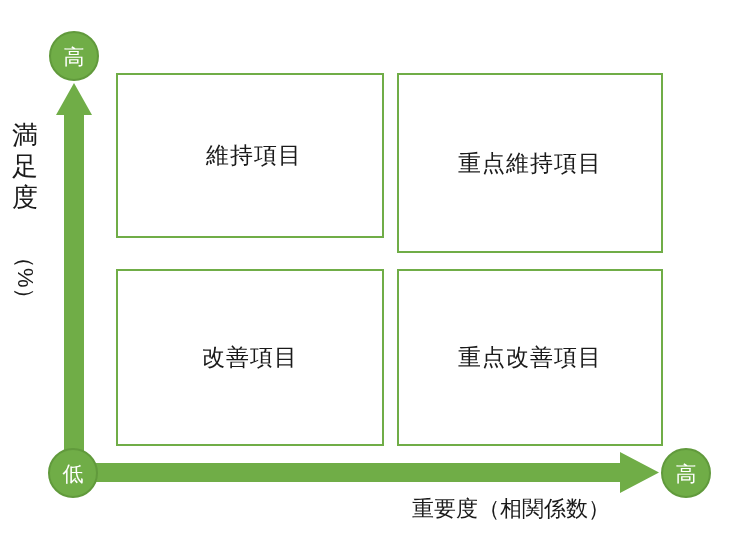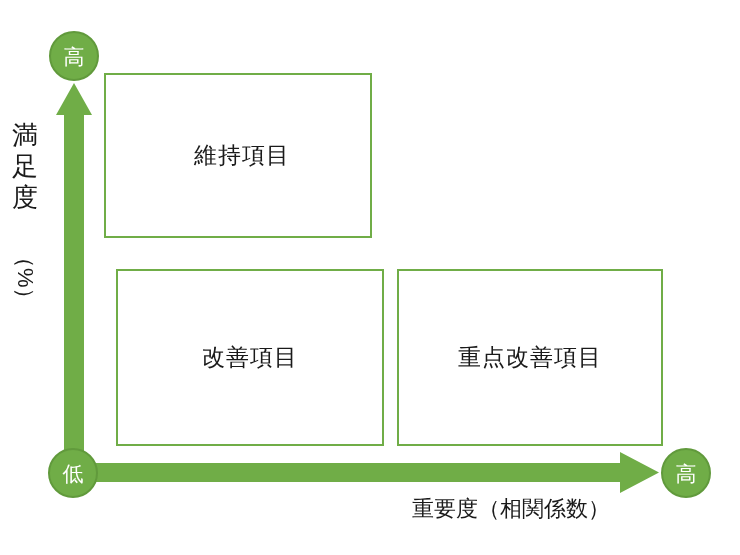--- a/index.html
+++ b/index.html
@@ -30,21 +30,21 @@
     align-items: center;
     justify-content: center;
     box-sizing: border-box;
   }
   .quadrant .q-label {
     font-size: 23px;
     color: #1a1a1a;
     letter-spacing: 1px;
     white-space: nowrap;
   }
-  .q-top-left     { left: 104px; top: 73px;  width: 268px; height: 165px; padding-left: 8px; }
+  .q-top-left     { left: 116px; top: 73px;  width: 268px; height: 165px; padding-left: 8px; }
   .q-top-right    { left: 397px; top: 73px;  width: 266px; height: 180px; }
   .q-bottom-left  { left: 116px; top: 269px; width: 268px; height: 177px; }
   .q-bottom-right { left: 397px; top: 269px; width: 266px; height: 177px; }
 
   .endpoint {
     position: absolute;
     width: 50px;
     height: 50px;
     border-radius: 50%;
     background: #70AD47;
@@ -106,20 +106,23 @@
   <svg class="arrows-svg" viewBox="0 0 740 555" aria-hidden="true">
 
     <polygon points="64,482 64,115 56,115 74,83 92,115 84,115 84,482" fill="#70AD47"></polygon>
 
     <polygon points="74,463 620,463 620,452 659,472.5 620,493 620,482 74,482" fill="#70AD47"></polygon>
   </svg>
 
   <div class="quadrant q-top-left">
     <span class="q-label">維持項目</span>
   </div>
+  <div class="quadrant q-top-right">
+    <span class="q-label">重点維持項目</span>
+  </div>
   <div class="quadrant q-bottom-right">
     <span class="q-label">重点改善項目</span>
   </div>
   <div class="quadrant q-bottom-left">
     <span class="q-label">改善項目</span>
   </div>
 
   <div class="endpoint ep-y-high">
     <span class="ep-label">高</span>
   </div>

